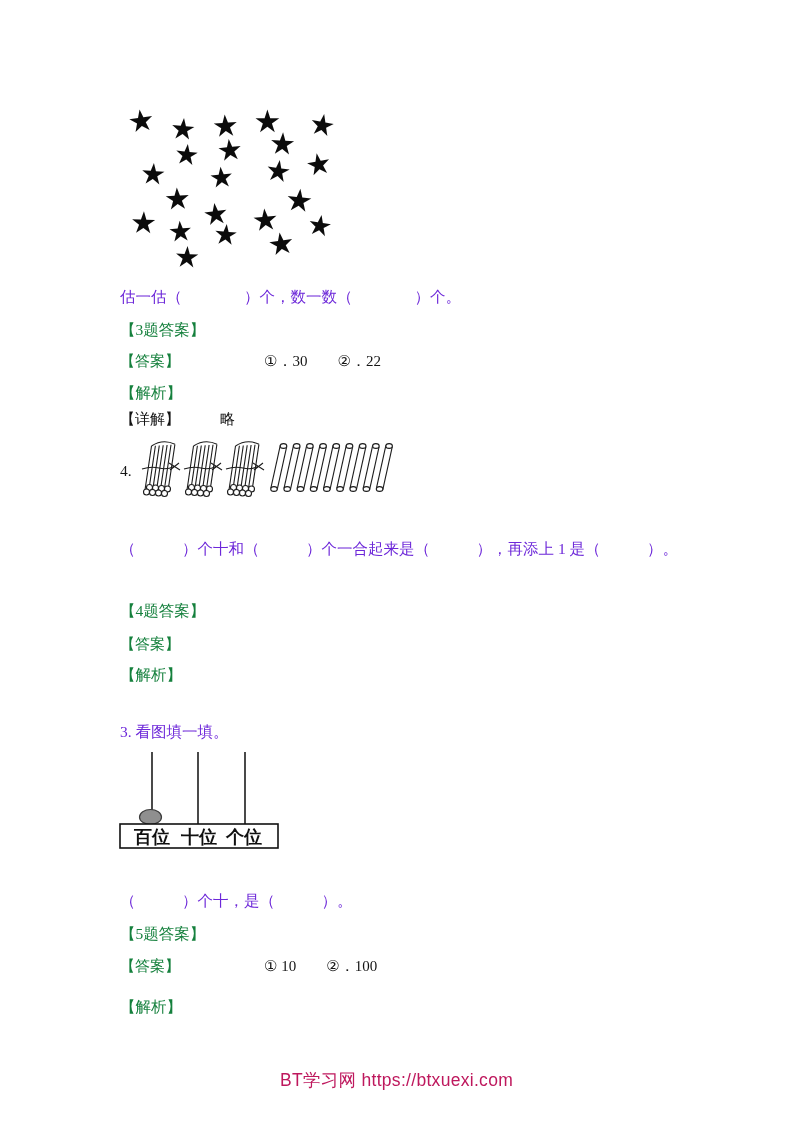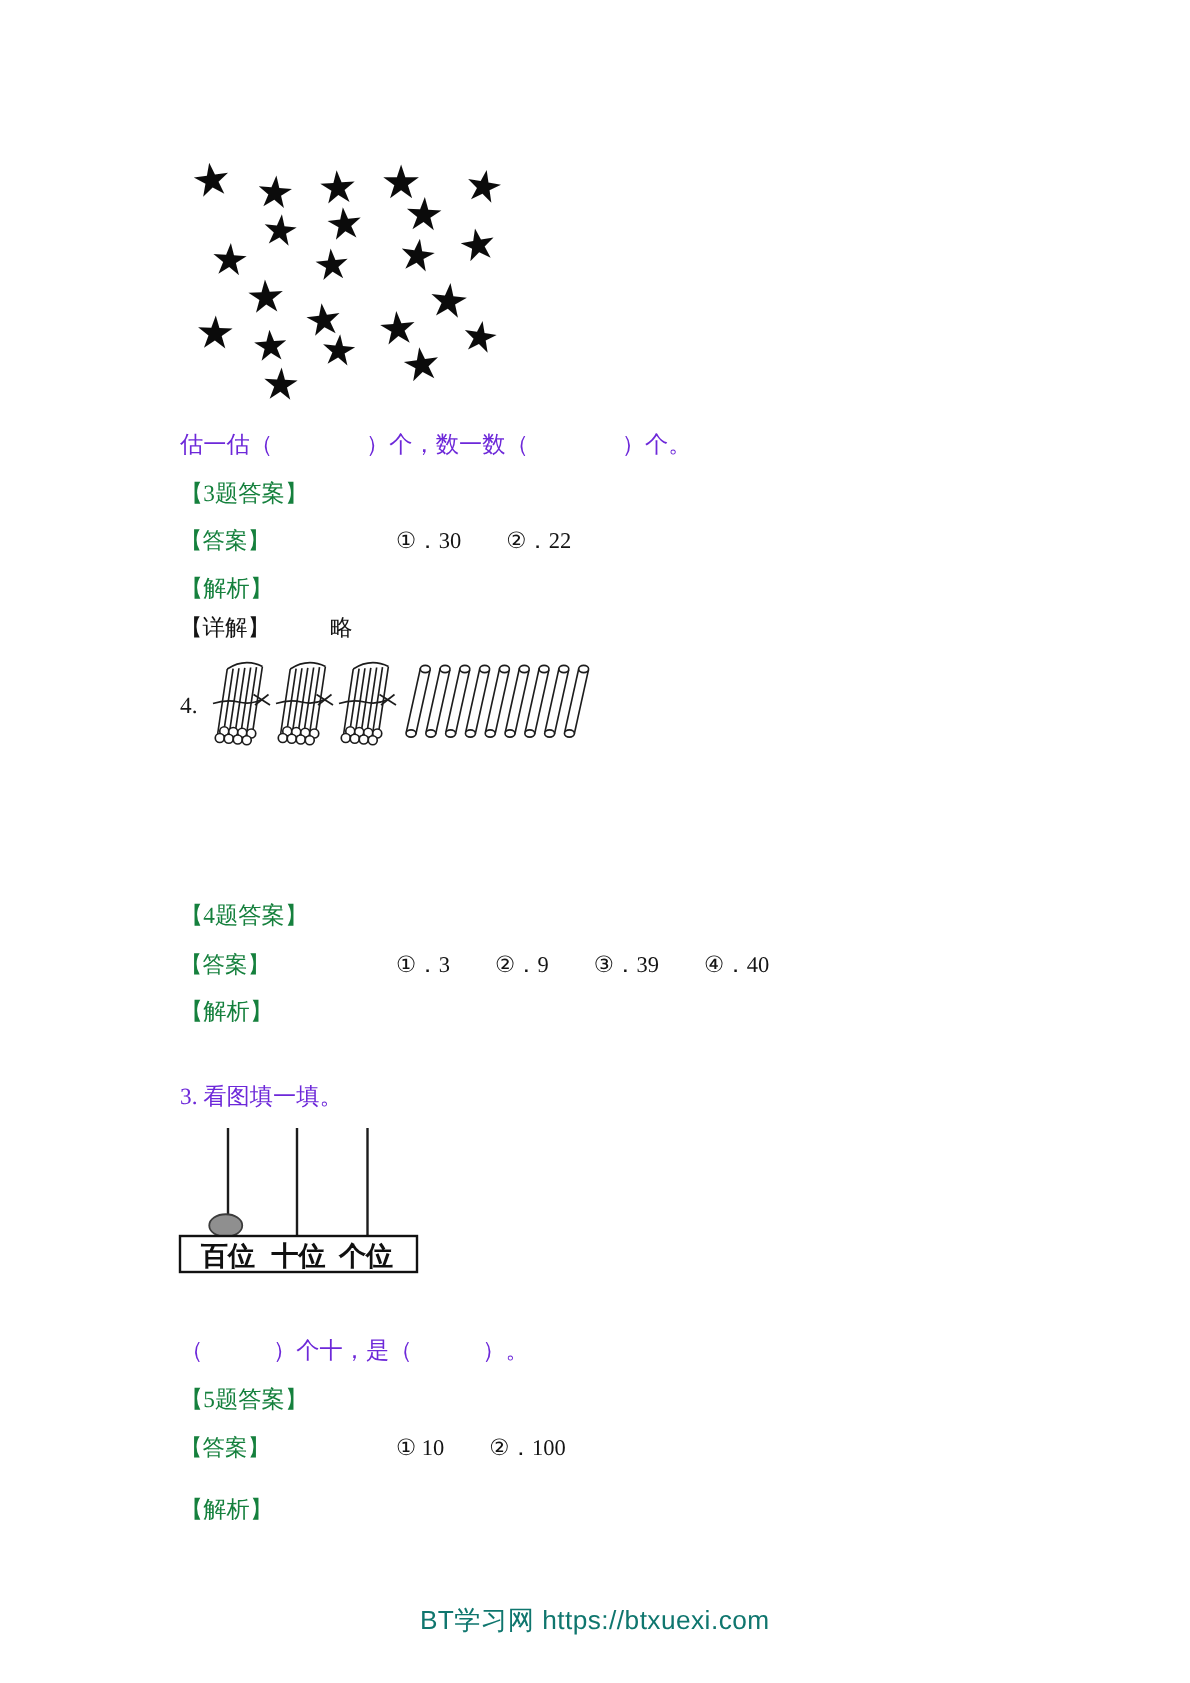--- a/index.html
+++ b/index.html
@@ -46,21 +46,21 @@
     font-size:15.5px;
     color:#161616;
     white-space:pre;
   }
   .footer{
     position:absolute;
     left:0; right:0;
     text-align:center;
     font-family:"Liberation Sans","DejaVu Sans",sans-serif;
     font-size:17.5px;
-    color:#0f766e;
+    color:#be185d;
     letter-spacing:0.3px;
   }
   svg .ink{stroke:#1c1c1c;fill:none;stroke-width:1.1;}
   svg .inkfill{stroke:#1c1c1c;fill:#ffffff;stroke-width:1.1;}
   svg .boxline{stroke:#111111;fill:#ffffff;stroke-width:1.6;}
   svg .rod{stroke:#1c1c1c;stroke-width:1.6;}
   svg text.pvlabel{
     font-family:"Liberation Sans","DejaVu Sans",sans-serif;
     font-weight:700;
     font-size:18px;
@@ -224,25 +224,25 @@
           <ellipse cx="235.89999999999998" cy="6" rx="3.3" ry="2.4" class="inkfill"></ellipse>
         </g>
         <g>
           <line x1="236.4" y1="48.4" x2="245.9" y2="5.4" class="ink"></line>
           <line x1="242.79999999999998" y1="49.6" x2="252.29999999999998" y2="6.6" class="ink"></line>
           <ellipse cx="239.6" cy="49" rx="3.3" ry="2.4" class="inkfill"></ellipse>
           <ellipse cx="249.1" cy="6" rx="3.3" ry="2.4" class="inkfill"></ellipse>
         </g>
       </svg></div>
 
+  <div class="line" style="top:540px;">（　　　）个十和（　　　）个一合起来是（　　　），再添上 1 是（　　　）。</div>
 
   <div class="line blue" style="top:602px;">【4题答案】</div>
   <div class="ansline" style="top:635px;">
     <span class="label blue">【答案】</span>
-    <span class="items"><span>①．3</span><span>②．9</span><span>③．39</span><span>④．40</span></span>
   </div>
   <div class="line blue" style="top:666px;">【解析】</div>
 
   <div class="line" style="top:723px;">3. 看图填一填。</div>
 
   <div class="abs" id="abacus-figure" style="left:113px;top:748px;width:172px;height:104px;"><svg width="172" height="104" viewBox="0 0 172 104">
         <line x1="39" y1="4" x2="39" y2="76" class="rod"></line>
         <line x1="85" y1="4" x2="85" y2="76" class="rod"></line>
         <line x1="132" y1="4" x2="132" y2="76" class="rod"></line>
         <ellipse cx="37.5" cy="69" rx="11" ry="7.5" fill="#8f8f8f" stroke="#3c3c3c" stroke-width="1.2"></ellipse>

